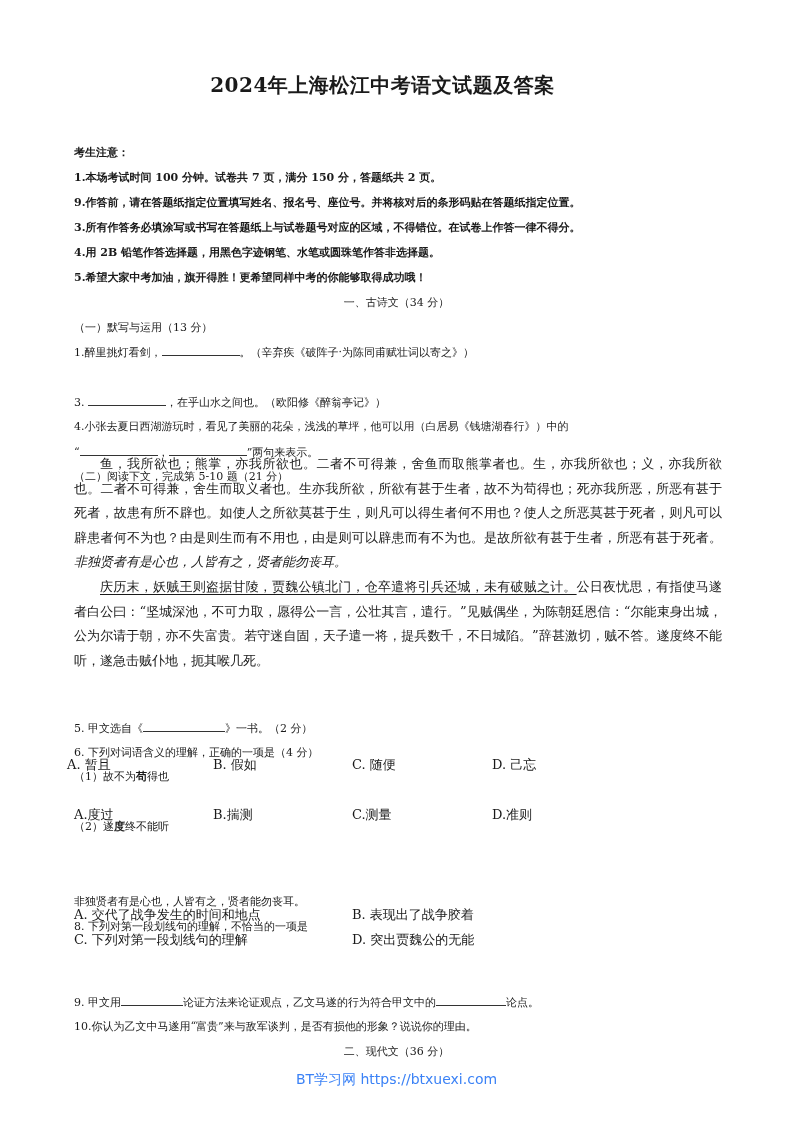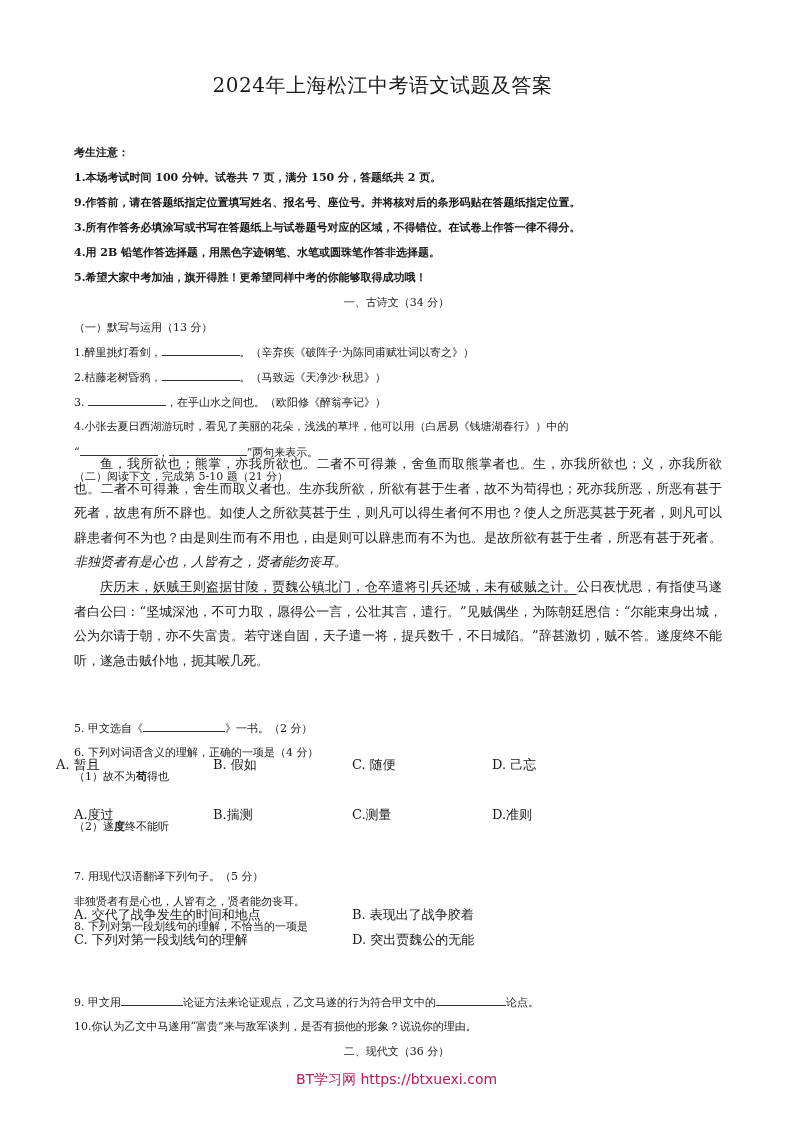--- a/index.html
+++ b/index.html
@@ -1,31 +1,31 @@
 <!DOCTYPE html>
 <html><head>
 <meta charset="utf-8">
 <style>
   html, body { margin:0; padding:0; background:#ffffff; }
   body { width:793px; height:1122px; position:relative; overflow:hidden;
          font-family:"DejaVu Serif","Liberation Serif",serif; color:#1a1a1a; }
   .page { position:absolute; left:0; top:0; width:793px; height:1122px; }
   .title { position:absolute; top:72px; left:0; width:765px; text-align:center;
-           font-size:20px; font-weight:normal; letter-spacing:0.5px; }
+           font-size:20px; font-weight:bold; letter-spacing:0.5px; }
   .line { position:absolute; left:74px; width:650px; font-size:11px; line-height:18px; white-space:nowrap;margin-top:37px; }
   .bold { font-weight:bold; }
   .center { left:0; width:793px; text-align:center; }
   .para { position:absolute; left:74px; width:648px; font-size:13px; line-height:24.6px; text-align:justify; }
   .indent { text-indent:26px; }
   .blank { display:inline-block; border-bottom:1px solid #333; height:12px; vertical-align:baseline; }
   .u { text-decoration:underline; text-underline-offset:3px; }
   .em { font-style:italic; }
   .opt { position:absolute; font-size:13px; line-height:18px; white-space:nowrap; }
   .footer { position:absolute; top:1071px; left:0; width:793px; text-align:center;
-            font-family:"DejaVu Sans","Liberation Sans",sans-serif; font-size:14px; color:#be185d; }
+            font-family:"DejaVu Sans","Liberation Sans",sans-serif; font-size:14px; color:#3b82f6; }
 </style>
 </head>
 <body>
 
 <div class="page">
 
   <div class="title">2024年上海松江中考语文试题及答案</div>
 
   <div class="line bold" style="top:107px">考生注意：</div>
   <div class="line bold" style="top:132px">1.本场考试时间 100 分钟。试卷共 7 页，满分 150 分，答题纸共 2 页。</div>
@@ -33,23 +33,20 @@
   <div class="line bold" style="top:182px">3.所有作答务必填涂写或书写在答题纸上与试卷题号对应的区域，不得错位。在试卷上作答一律不得分。</div>
   <div class="line bold" style="top:207px">4.用 2B 铅笔作答选择题，用黑色字迹钢笔、水笔或圆珠笔作答非选择题。</div>
   <div class="line bold" style="top:232px">5.希望大家中考加油，旗开得胜！更希望同样中考的你能够取得成功哦！</div>
 
   <div class="line center" style="top:257px">一、古诗文（34 分）</div>
 
   <div class="line" style="top:282px">（一）默写与运用（13 分）</div>
 
   <div class="line" style="top:306px">
     <span>1.醉里挑灯看剑，</span><span class="blank" style="width:78px"></span><span>。（辛弃疾《破阵子·为陈同甫赋壮词以寄之》）</span>
-  </div>
-  <div class="line" style="top:331px">
-    <span>2.枯藤老树昏鸦，</span><span class="blank" style="width:78px"></span><span>。（马致远《天净沙·秋思》）</span>
   </div>
   <div class="line" style="top:356px">
     <span>3. </span><span class="blank" style="width:78px"></span><span>，在乎山水之间也。（欧阳修《醉翁亭记》）</span>
   </div>
   <div class="line" style="top:381px">4.小张去夏日西湖游玩时，看见了美丽的花朵，浅浅的草坪，他可以用（白居易《钱塘湖春行》）中的</div>
   <div class="line" style="top:406px">
     <span>“</span><span class="blank" style="width:78px"></span><span>，</span><span class="blank" style="width:78px"></span><span>”两句来表示。</span>
   </div>
 
   <div class="line" style="top:431px">（二）阅读下文，完成第 5-10 题（21 分）</div>
@@ -59,34 +56,33 @@
   <div class="para indent" style="top:452px"><span>鱼，我所欲也；熊掌，亦我所欲也。二者不可得兼，舍鱼而取熊掌者也。生，亦我所欲也；义，亦我所欲也。二者不可得兼，舍生而取义者也。生亦我所欲，所欲有甚于生者，故不为苟得也；死亦我所恶，所恶有甚于死者，故患有所不辟也。如使人之所欲莫甚于生，则凡可以得生者何不用也？使人之所恶莫甚于死者，则凡可以辟患者何不为也？由是则生而有不用也，由是则可以辟患而有不为也。是故所欲有甚于生者，所恶有甚于死者。</span><span class="em">非独贤者有是心也，人皆有之，贤者能勿丧耳。</span></div>
 
   <div class="line" style="top:682px">
     <span>5. 甲文选自《</span><span class="blank" style="width:82px"></span><span>》一书。（2 分）</span>
   </div>
 
   <div class="line" style="top:707px">6. 下列对词语含义的理解，正确的一项是（4 分）</div>
   <div class="line" style="top:731px">
     <span>（1）故不为</span><span class="bold">苟</span><span>得也</span>
   </div>
-  <div class="opt" style="top:756px; left:56px">A. 暂且</div>
+  <div class="opt" style="top:756px; left:67px">A. 暂且</div>
   <div class="opt" style="top:756px; left:213px">B. 假如</div>
   <div class="opt" style="top:756px; left:352px">C. 随便</div>
   <div class="opt" style="top:756px; left:492px">D. 己忘</div>
 
   <div class="line" style="top:781px">
     <span>（2）遂</span><span class="bold">度</span><span>终不能听</span>
   </div>
   <div class="opt" style="top:806px; left:74px">A.度过</div>
   <div class="opt" style="top:806px; left:213px">B.揣测</div>
   <div class="opt" style="top:806px; left:352px">C.测量</div>
   <div class="opt" style="top:806px; left:492px">D.准则</div>
 
-  <div class="line" style="top:831px">7. 用现代汉语翻译下列句子。（5 分）</div>
   <div class="line" style="top:856px">非独贤者有是心也，人皆有之，贤者能勿丧耳。</div>
 
   <div class="line" style="top:881px">8. 下列对第一段划线句的理解，不恰当的一项是</div>
   <div class="opt" style="top:906px; left:74px">A. 交代了战争发生的时间和地点</div>
   <div class="opt" style="top:906px; left:352px">B. 表现出了战争胶着</div>
   <div class="opt" style="top:931px; left:74px">C. 下列对第一段划线句的理解</div>
   <div class="opt" style="top:931px; left:352px">D. 突出贾魏公的无能</div>
 
   <div class="line" style="top:956px">
     <span>9. 甲文用</span><span class="blank" style="width:62px"></span><span>论证方法来论证观点，乙文马遂的行为符合甲文中的</span><span class="blank" style="width:70px"></span><span>论点。</span>

